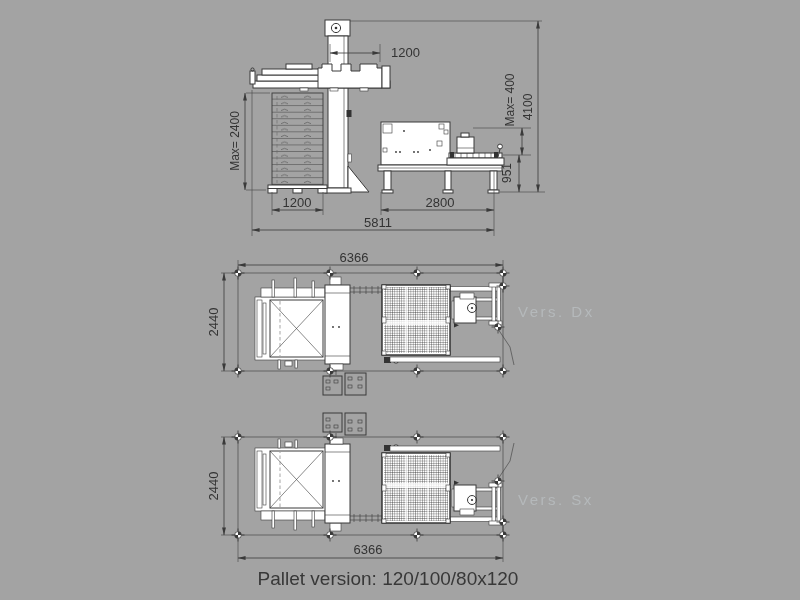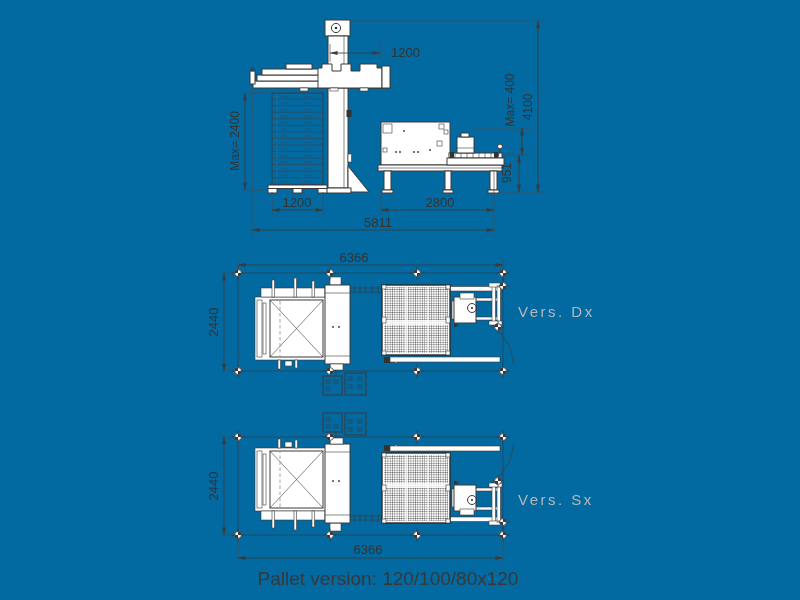--- a/index.html
+++ b/index.html
@@ -1,16 +1,16 @@
 <!DOCTYPE html>
 <html><head>
 <meta charset="utf-8">
 <style>
   html,body{margin:0;padding:0;background:#ffffff;}
-  .stage{position:relative;width:800px;height:600px;background:#0369a1;overflow:hidden;
+  .stage{position:relative;width:800px;height:600px;background:#a3a3a3;overflow:hidden;
          font-family:"Liberation Sans", sans-serif;}
   svg{display:block;}
   .ln    {stroke:#3a3a3a;stroke-width:1;fill:none;}
   .lnF   {stroke:#3a3a3a;stroke-width:1;fill:#ffffff;}
   .thin  {stroke:#3a3a3a;stroke-width:0.6;fill:none;}
   .thinF {stroke:#3a3a3a;stroke-width:0.6;fill:#ffffff;}
   .dk    {fill:#333333;stroke:none;}
   .dash  {stroke:#6a6a6a;stroke-width:0.6;fill:none;stroke-dasharray:3.5 2.5;}
   .ext   {stroke:#4a4a4a;stroke-width:0.65;fill:none;}
   .dim   {stroke:#3a3a3a;stroke-width:0.8;fill:none;}

